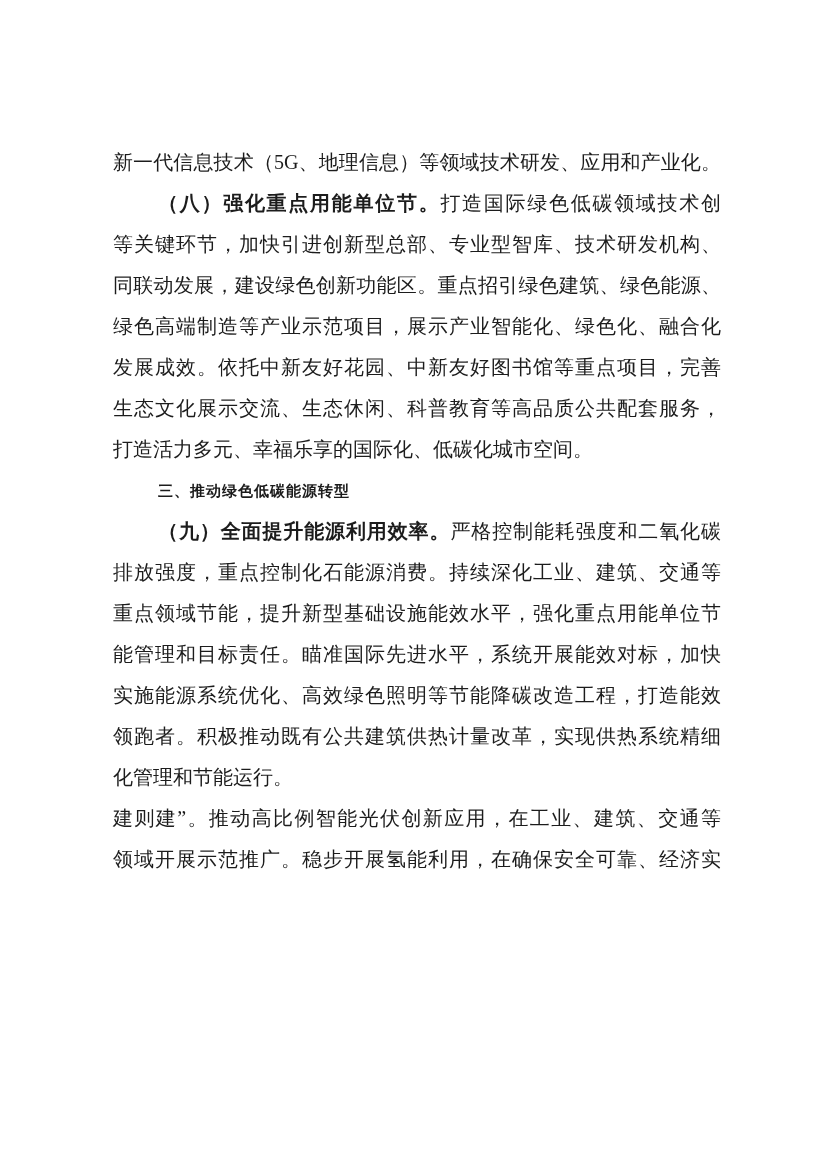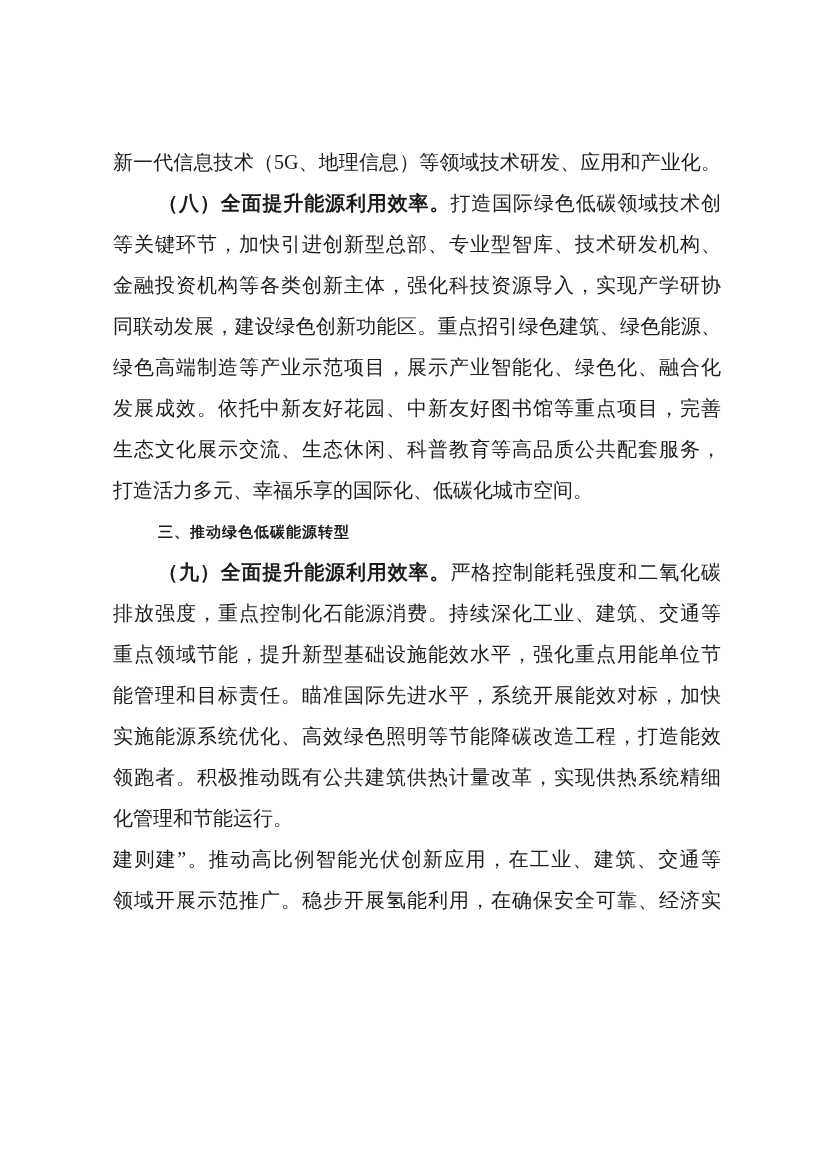--- a/index.html
+++ b/index.html
@@ -53,23 +53,22 @@
   .seg.bold {
     font-weight: 700;
   }
 </style>
 </head>
 <body>
 
 <div class="page">
   <div class="text-block">
       <div class="line body justify"><span class="seg">新一代信息技术（5G、地理信息）等领域技术研发、应用和产业化。</span></div>
-      <div class="line body justify indent"><span class="seg bold">（八）全面提升能源利用效率。</span><span class="seg">打造国际绿色低碳领域技术创</span></div>
+      <div class="line body justify indent"><span class="seg bold">（八）强化重点用能单位节。</span><span class="seg">打造国际绿色低碳领域技术创</span></div>
       <div class="line body justify"><span class="seg">等关键环节，加快引进创新型总部、专业型智库、技术研发机构、</span></div>
-      <div class="line body justify"><span class="seg">金融投资机构等各类创新主体，强化科技资源导入，实现产学研协</span></div>
       <div class="line body justify"><span class="seg">同联动发展，建设绿色创新功能区。重点招引绿色建筑、绿色能源、</span></div>
       <div class="line body justify"><span class="seg">绿色高端制造等产业示范项目，展示产业智能化、绿色化、融合化</span></div>
       <div class="line body justify"><span class="seg">发展成效。依托中新友好花园、中新友好图书馆等重点项目，完善</span></div>
       <div class="line body justify"><span class="seg">生态文化展示交流、生态休闲、科普教育等高品质公共配套服务，</span></div>
       <div class="line body left"><span class="seg">打造活力多元、幸福乐享的国际化、低碳化城市空间。</span></div>
       <div class="line heading left indent"><span class="seg bold">三、推动绿色低碳能源转型</span></div>
       <div class="line body justify indent"><span class="seg bold">（九）全面提升能源利用效率。</span><span class="seg">严格控制能耗强度和二氧化碳</span></div>
       <div class="line body justify"><span class="seg">排放强度，重点控制化石能源消费。持续深化工业、建筑、交通等</span></div>
       <div class="line body justify"><span class="seg">重点领域节能，提升新型基础设施能效水平，强化重点用能单位节</span></div>
       <div class="line body justify"><span class="seg">能管理和目标责任。瞄准国际先进水平，系统开展能效对标，加快</span></div>

